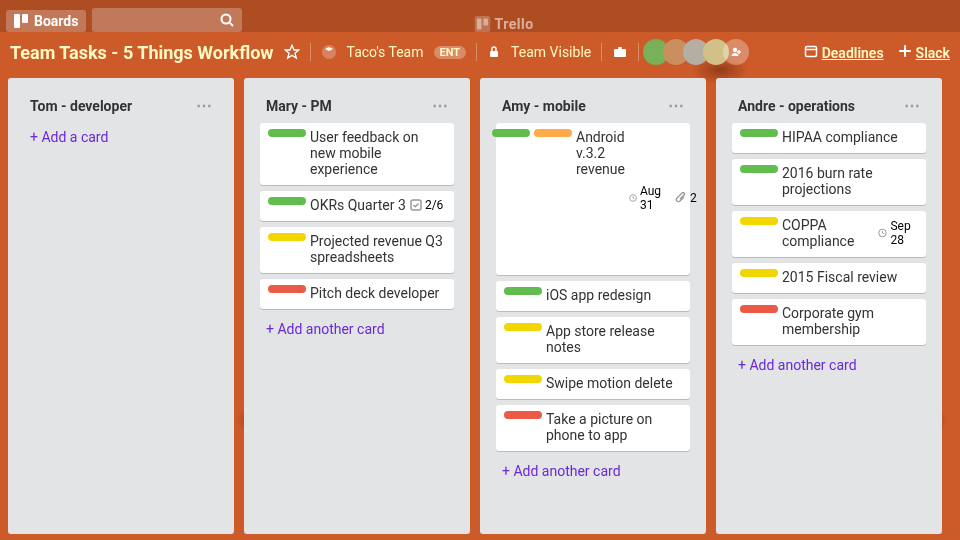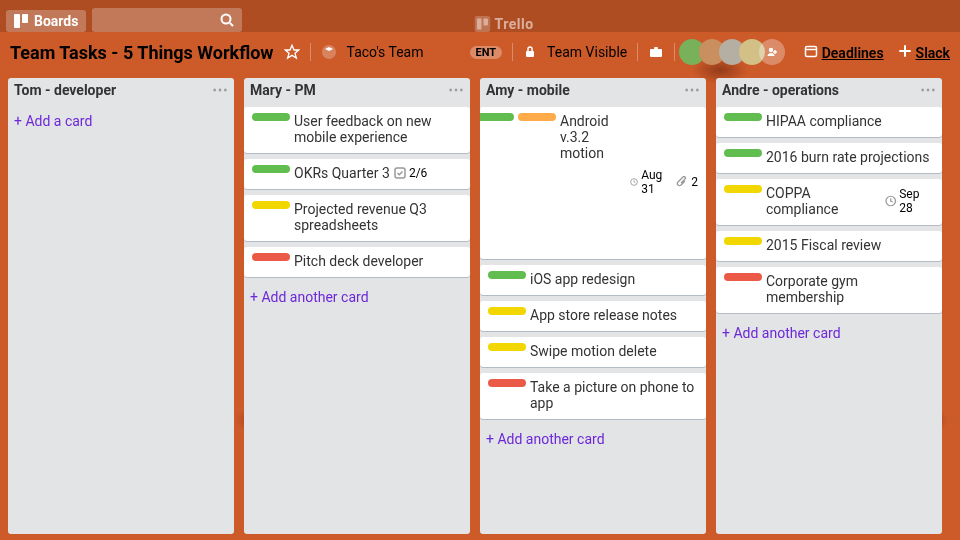--- a/index.html
+++ b/index.html
@@ -43,43 +43,43 @@
 }
 .brand {
   position: absolute; left: 50%; transform: translateX(-50%);
   display: flex; align-items: center; gap: 4px; opacity: .55; font-weight: 700;
   letter-spacing: .5px;
   padding-left: 48px;
 }
 .boardbar {
   position: relative; z-index: 2;
   height: 40px; display: flex; align-items: center; gap: 10px;
-  padding: 0 10px; color: #000000; font-size: 14px;
+  padding: 0 10px; color: #fef9c3; font-size: 14px;
 }
 .boardbar .title { font-size: 18px; font-weight: 700; }
-.boardbar .pill { background: rgba(255,255,255,.3); border-radius: 10px; padding: 0 6px; font-size: 11px; font-weight: 700; margin-left: 36px; }
+.boardbar .pill { background: rgba(255,255,255,.3); border-radius: 10px; padding: 0 6px; font-size: 11px; font-weight: 700; }
 .boardbar .sep { width: 1px; height: 18px; background: rgba(255,255,255,.3); }
 .boardbar .link { font-weight: 600; text-decoration: underline; cursor: pointer; }
 .avatars { display: flex; }
 .avatars .av {
   width: 26px; height: 26px; border-radius: 50%; margin-left: -6px;
   border: 2px solid rgba(0,0,0,0); background: #d9c9b0;
 }
 .av.a1{background:#79b05a}.av.a2{background:#c98f5e}.av.a3{background:#b5aea2}.av.a4{background:#d2c087}
 .av.add{background:rgba(255,255,255,.3)}
 .board {
   position: relative; z-index: 1;
   display: flex; gap: 10px; padding: 6px 8px;
   height: calc(540px - 72px);
   overflow-x: auto;
 }
 .list {
   background: #e2e4e6; border-radius: 3px;
   width: 226px; flex: 0 0 226px;
-  padding: 0; display: flex; flex-direction: column; gap: 6px;
+  padding: 16px; display: flex; flex-direction: column; gap: 6px;
   max-height: 100%; overflow-y: auto;
 }
 .list-header {
   display: flex; align-items: center; justify-content: space-between;
   padding: 2px 6px; font-weight: 700; color: #333; font-size: 14px;
 }
 .list-menu { color: #999; font-size: 16px; cursor: pointer; }
 .card {
   background: #fff; border-radius: 3px; padding: 6px 8px 8px;
   box-shadow: 0 1px 0 rgba(9,30,66,.2);
@@ -263,21 +263,21 @@
       <div class="list-header">
         <span>Amy - mobile</span>
         <span class="list-menu">⋯</span>
       </div>
       <div class="card">
         <div class="cover"></div>
         <div class="labels">
           <span class="label green"></span>
           <span class="label orange"></span>
         </div>
-        <div>Android v.3.2 motion</div>
+        <div>Android v.3.2 revenue</div>
         <div class="badges">
           <span class="b">
             <svg width="12" height="12" viewBox="0 0 12 12" fill="none" stroke="#999" stroke-width="1.3">
               <circle cx="6" cy="6" r="5"></circle>
               <path d="M6 3.5V6l2 1"></path>
             </svg>
             <span>Aug 31</span>
           </span>
           <span class="b">
             <svg width="12" height="12" viewBox="0 0 12 12" fill="none" stroke="#999" stroke-width="1.3">

